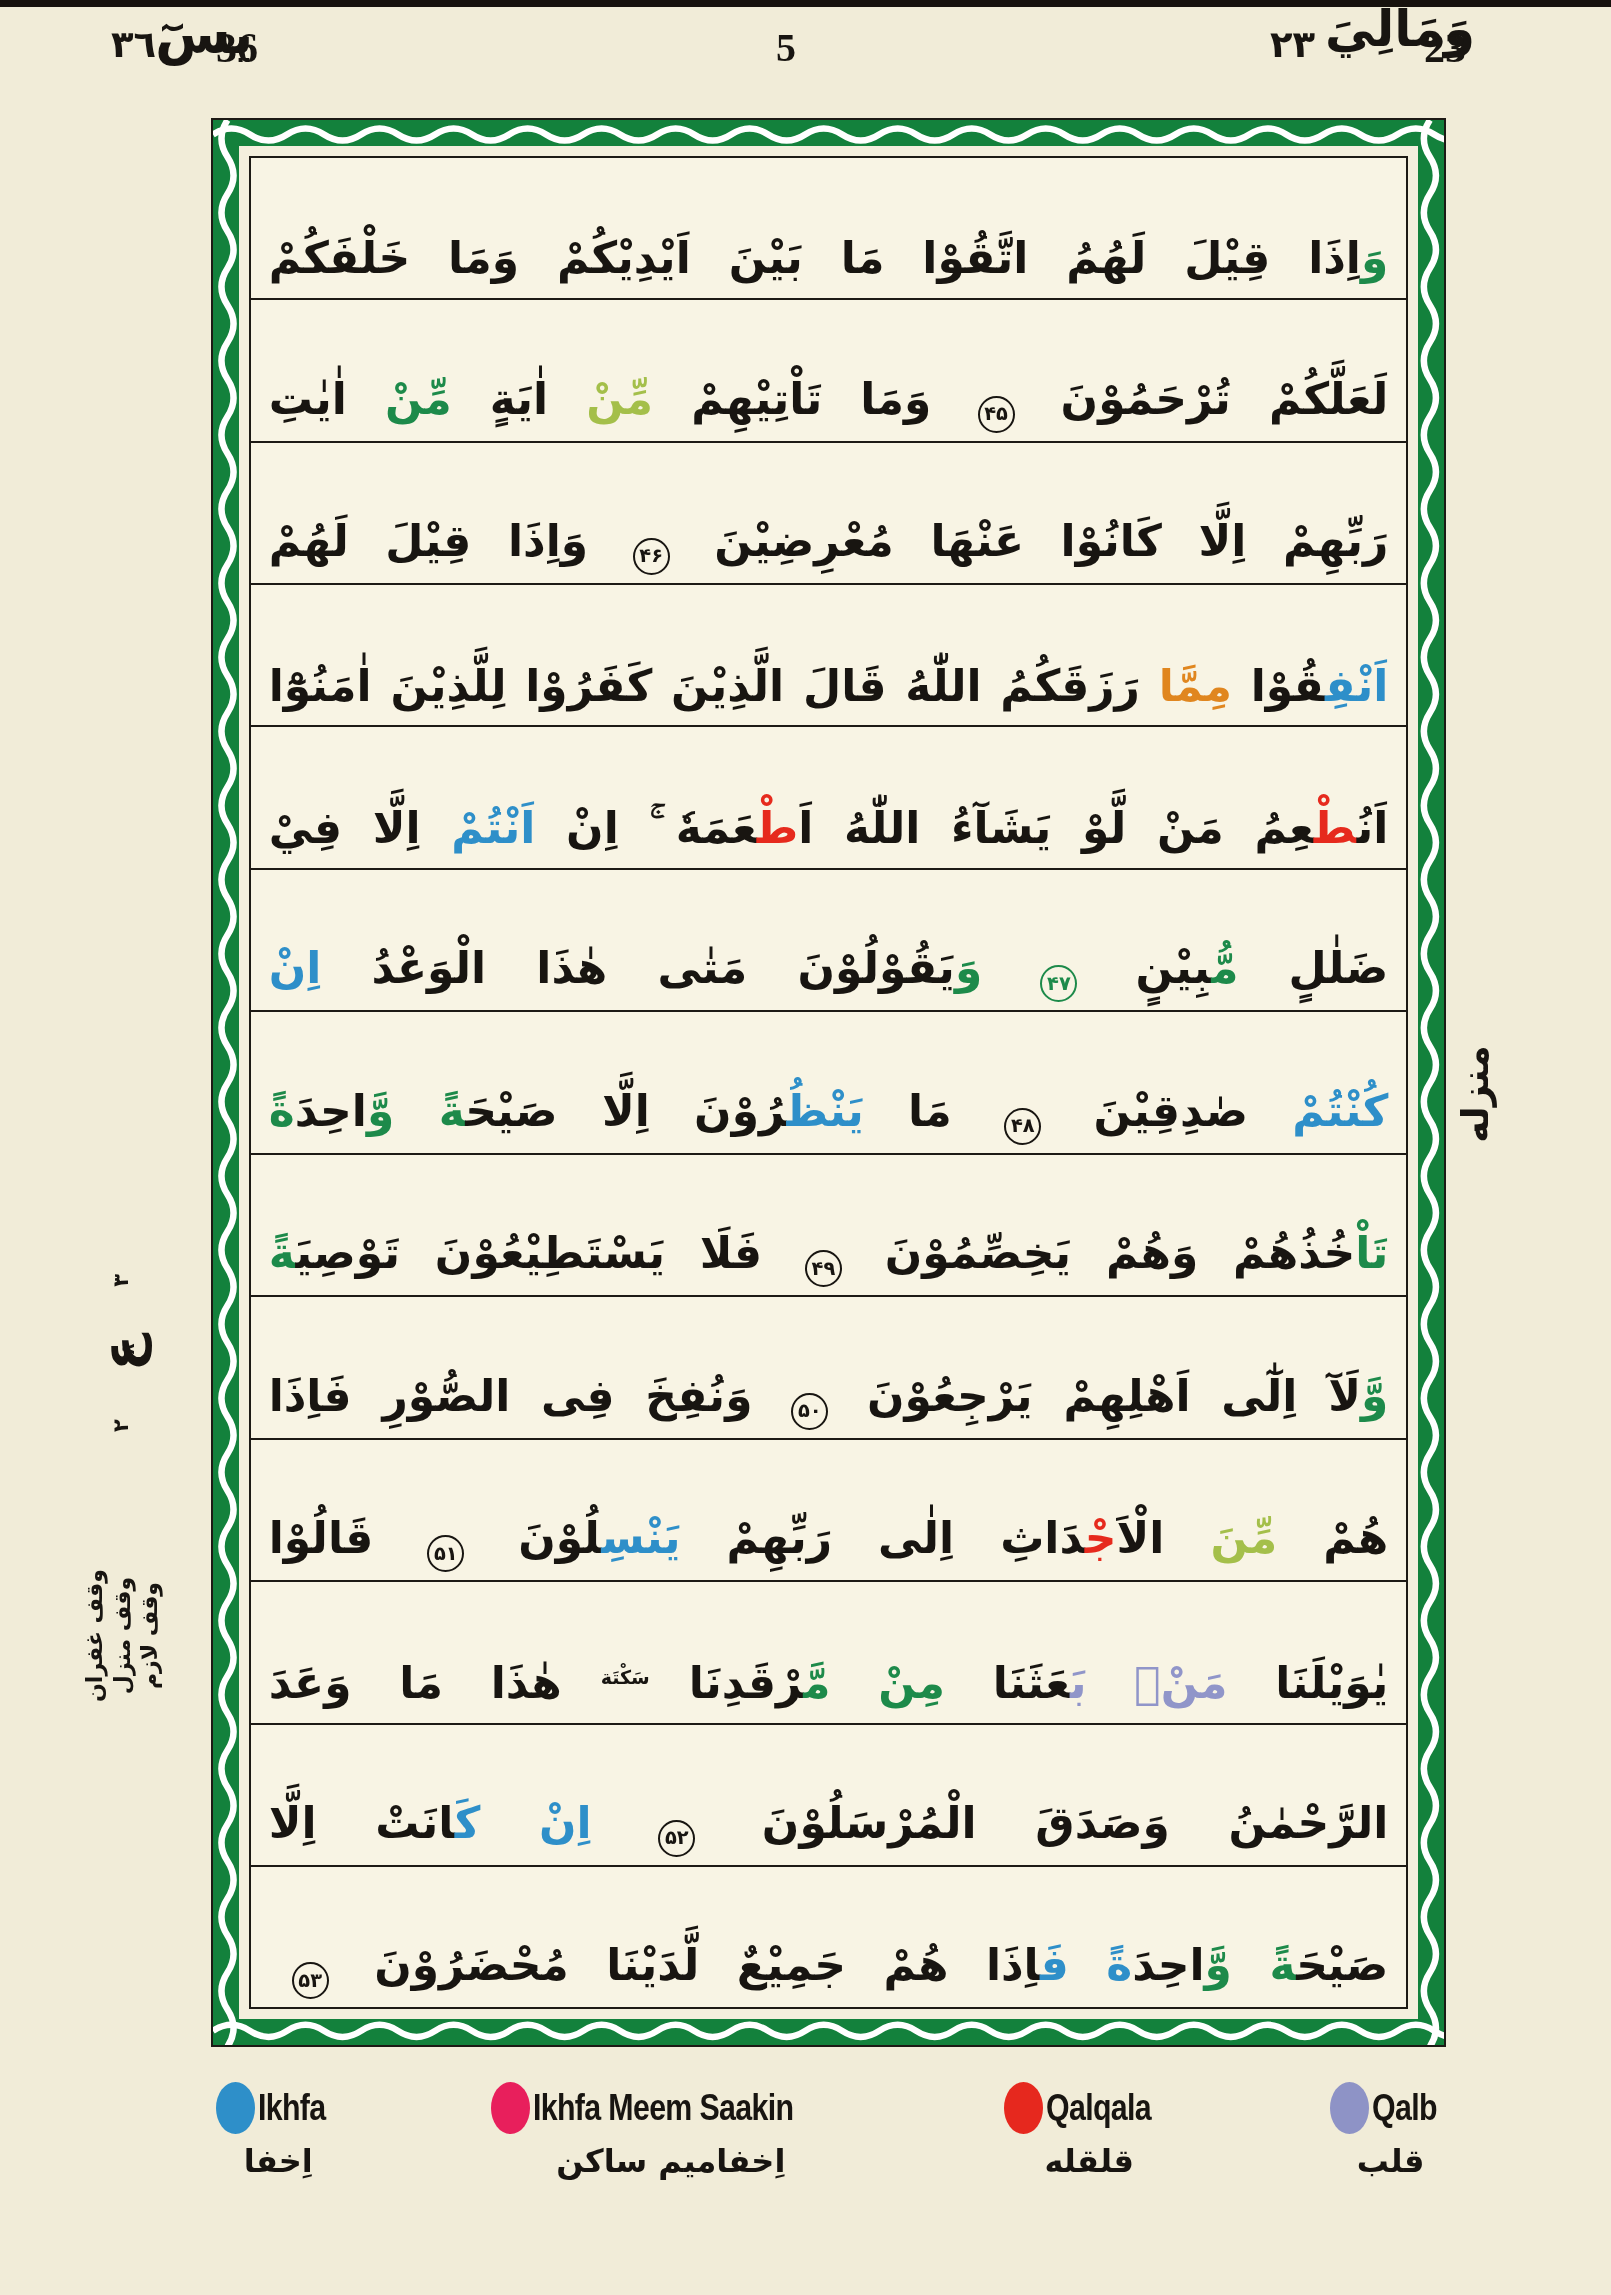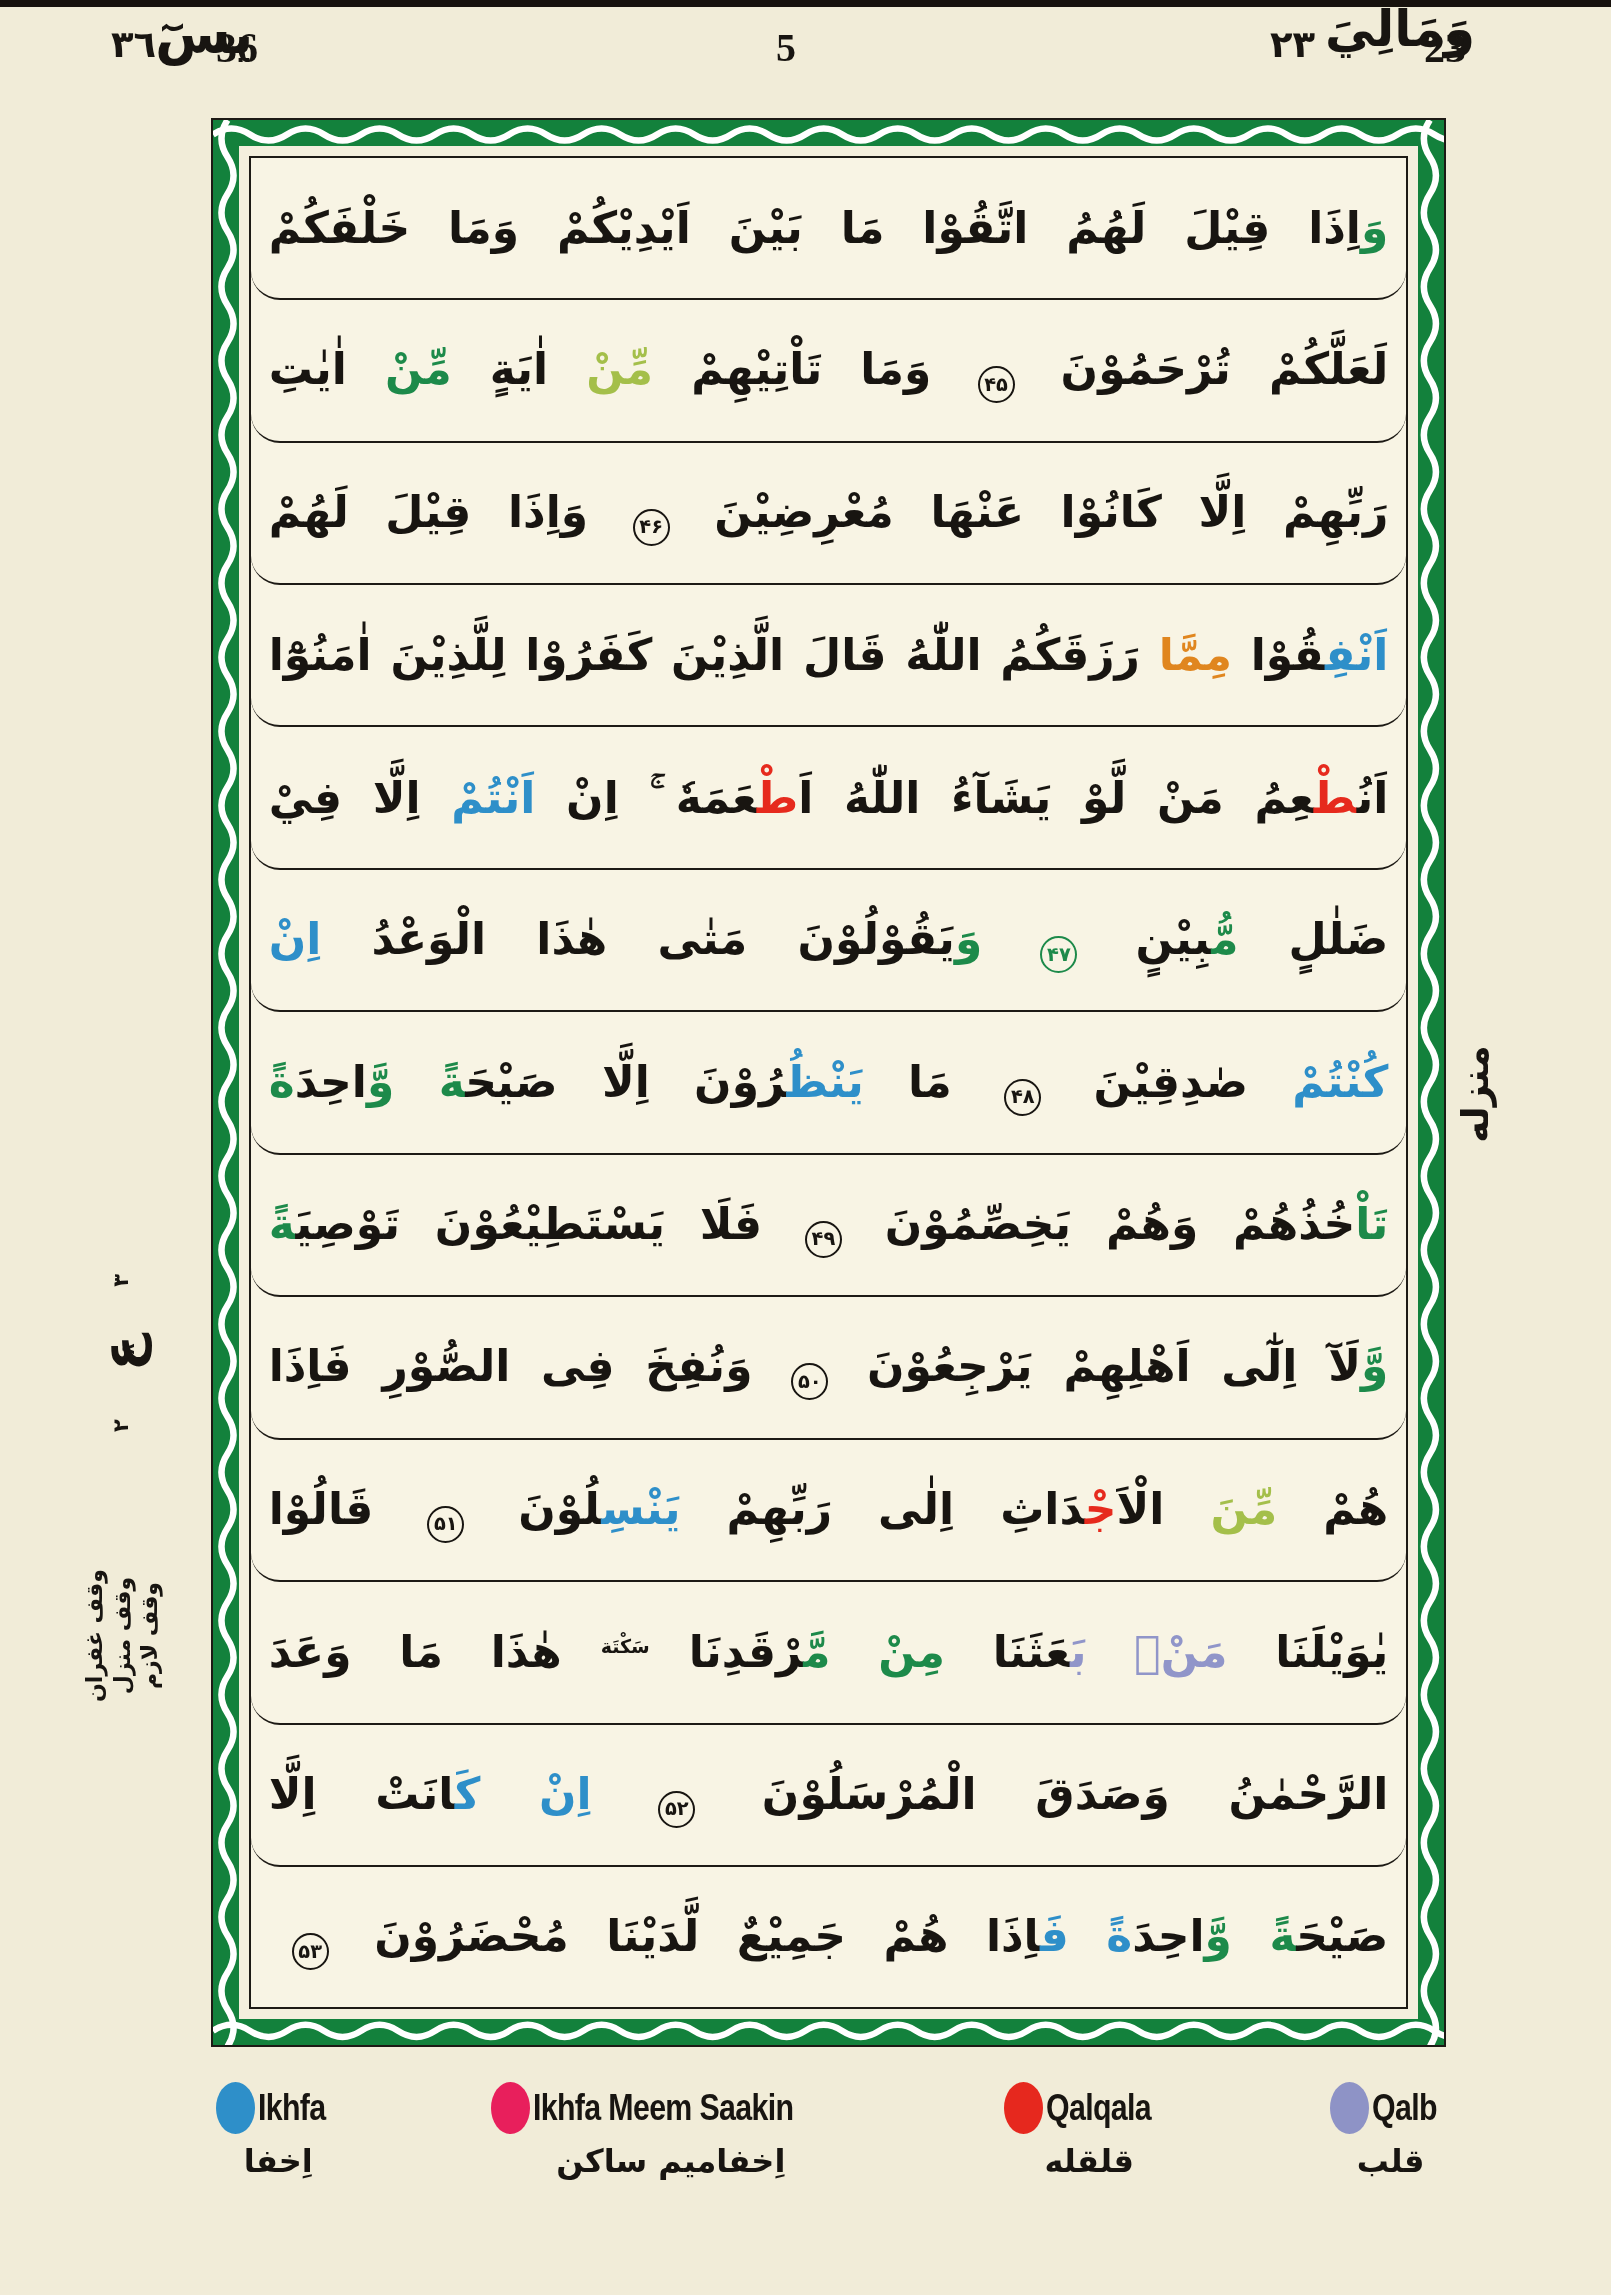--- a/index.html
+++ b/index.html
@@ -35,23 +35,23 @@
     position:absolute;left:26px;top:26px;right:26px;bottom:26px;
     background:#f4efdd;
   }
   .text-box{
     position:absolute;left:9.7px;top:9.7px;right:9.7px;bottom:9.7px;
     background:#f8f4e4;border:2.4px solid #1d1a15;box-sizing:border-box;
     display:flex;flex-direction:column;
   }
   
   .row{
-    flex:1;display:flex;align-items:center;
+    flex:1;display:flex;align-items:flex-end;
     border-bottom:2.4px solid #1d1a15;
-    padding:16px 18px;box-sizing:border-box;overflow:hidden;border-radius:29px;
+    padding:8px 18px;box-sizing:border-box;overflow:hidden;
   }
   .row:last-child{border-bottom:none;}
   .line-text{
     width:100%;direction:rtl;unicode-bidi:embed;
     font-size:44px;font-weight:700;line-height:1.45;
     text-align:justify;text-align-last:justify;
     white-space:nowrap;
   }
   .line-text .sm{font-size:19px;font-weight:700;vertical-align:14.5px;}
   .vnum{

